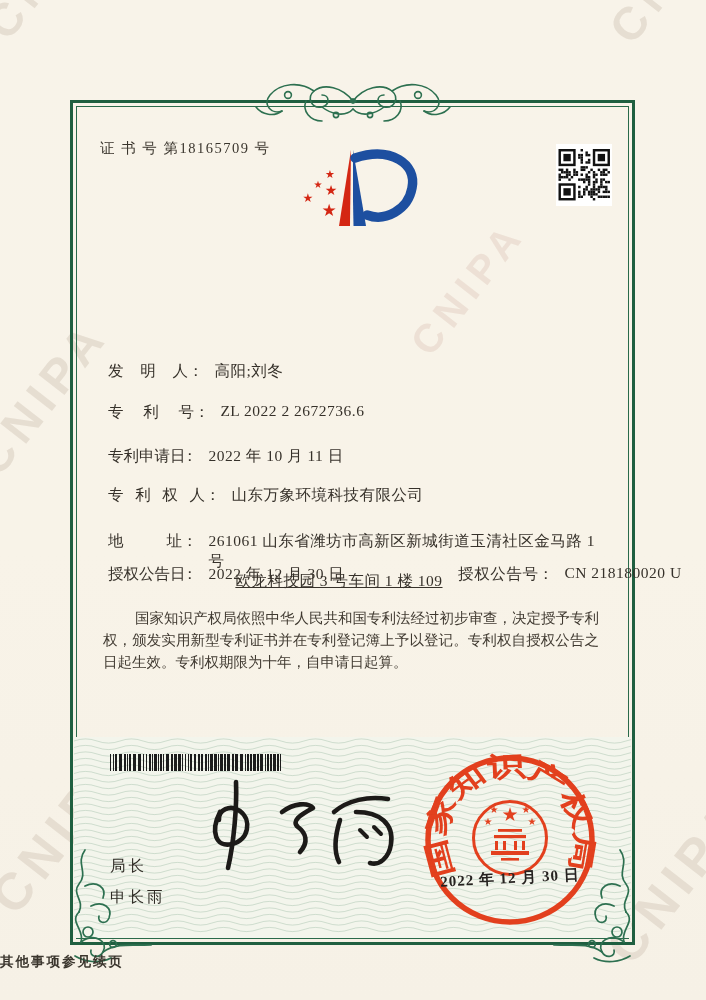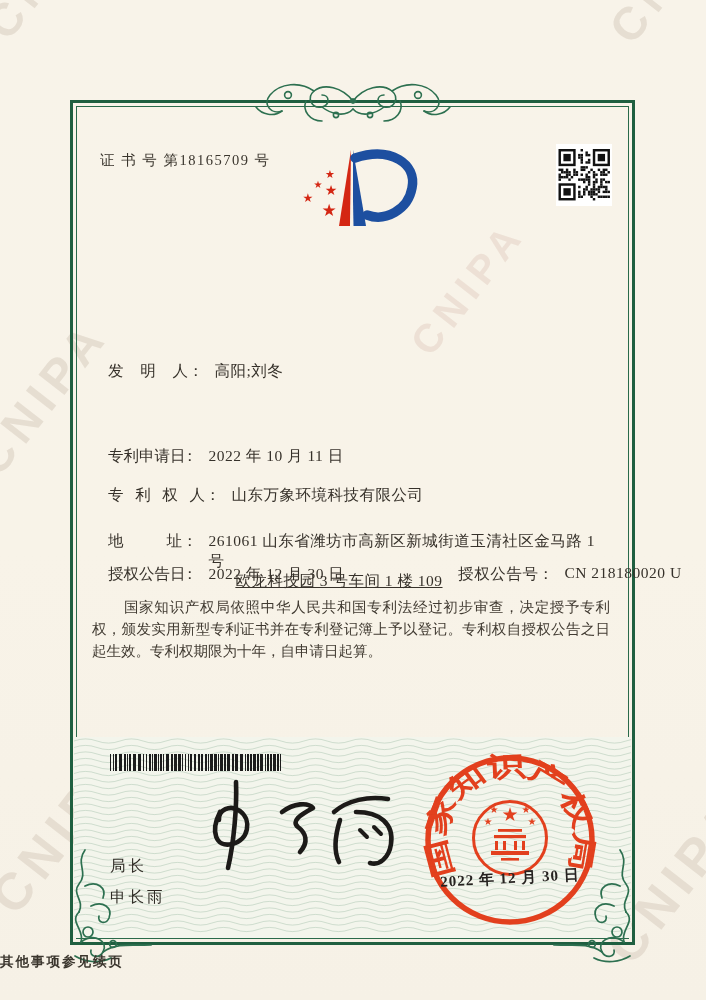--- a/index.html
+++ b/index.html
@@ -15,35 +15,35 @@
     font-weight:bold;color:#d9cec0;opacity:.55;letter-spacing:7px;
     transform:rotate(-52deg);transform-origin:left top;user-select:none;white-space:nowrap;
   }
   .wm.pink{color:#e6d5c9;opacity:.6;}
   
   .frame-outer{position:absolute;left:70px;top:100px;width:565px;height:845px;
     border:3px solid #1f5f40;box-sizing:border-box;}
   .frame-inner{position:absolute;left:76px;top:106px;width:553px;height:833px;
     border:1px solid #2a6a4a;box-sizing:border-box;}
   
-  .cert-no{position:absolute;left:100px;top:139px;font-size:14.5px;letter-spacing:1.5px;color:#3a352d;margin-top:12px;}
+  .cert-no{position:absolute;left:100px;top:139px;font-size:14.5px;letter-spacing:1.5px;color:#3a352d;}
   .title{position:absolute;left:0;top:230px;width:706px;text-align:center;
     font-size:34px;font-weight:600;letter-spacing:7px;color:#2c2722;}
   
   .row{position:absolute;left:108px;font-size:15.5px;color:#36312a;white-space:nowrap;}
   .lab{display:inline-block;text-align:justify;text-align-last:justify;vertical-align:top;}
   .colon{display:inline-block;vertical-align:top;}
   .val{display:inline-block;vertical-align:top;margin-left:7px;letter-spacing:.5px;}
   .addr-lines{display:inline-block;vertical-align:top;margin-left:7px;letter-spacing:.5px;white-space:normal;width:400px;line-height:20px;}
   .addr-l2{padding-left:27px;text-decoration:underline;}
   .grant-no{position:absolute;left:350px;top:0;}
   
   .paras{position:absolute;left:88px;top:592px;width:526px;font-size:14.5px;
     line-height:22px;color:#403a31;text-align:justify;}
-  .paras p{margin:4px;text-indent:2.2em;}
+  .paras p{margin:15px;text-indent:2.2em;}
   
   .waveband{position:absolute;left:74px;top:737px;width:557px;height:201px;}
   .director{position:absolute;left:110px;font-size:15.5px;letter-spacing:3px;color:#2e2a24;margin-top:44px;}
   .seal-date{position:absolute;left:424px;top:869px;width:172px;text-align:center;
     font-size:15px;font-weight:bold;letter-spacing:1px;color:#262220;transform:rotate(-3deg);}
   .page-info{position:absolute;left:0;top:913px;width:706px;text-align:center;
     font-size:12.5px;letter-spacing:1px;color:#3a352e;}
   .cont-note{position:absolute;left:0;top:953px;width:706px;text-align:left;
     font-size:13.5px;font-weight:600;letter-spacing:2px;color:#3b362e;}
   svg{display:block;}
@@ -285,20 +285,24 @@
       <rect x="7.4" y="44.2" width="7.3500000000000005" height="7.3500000000000005" fill="#111"></rect>
     </svg>
 
 
 
   <div class="row" style="top:361px">
     <span class="lab" style="width:80px">发明人</span><span class="colon">：</span>
     <span class="val">高阳;刘冬</span>
   </div>
 
+  <div class="row" style="top:402px">
+    <span class="lab" style="width:86px">专利号</span><span class="colon">：</span>
+    <span class="val">ZL 2022 2 2672736.6</span>
+  </div>
 
   <div class="row" style="top:446px">
     <span class="lab" style="width:74px">专利申请日</span><span class="colon">：</span>
     <span class="val">2022 年 10 月 11 日</span>
   </div>
 
   <div class="row" style="top:485px">
     <span class="lab" style="width:97px">专利权人</span><span class="colon">：</span>
     <span class="val">山东万象环境科技有限公司</span>
   </div>

